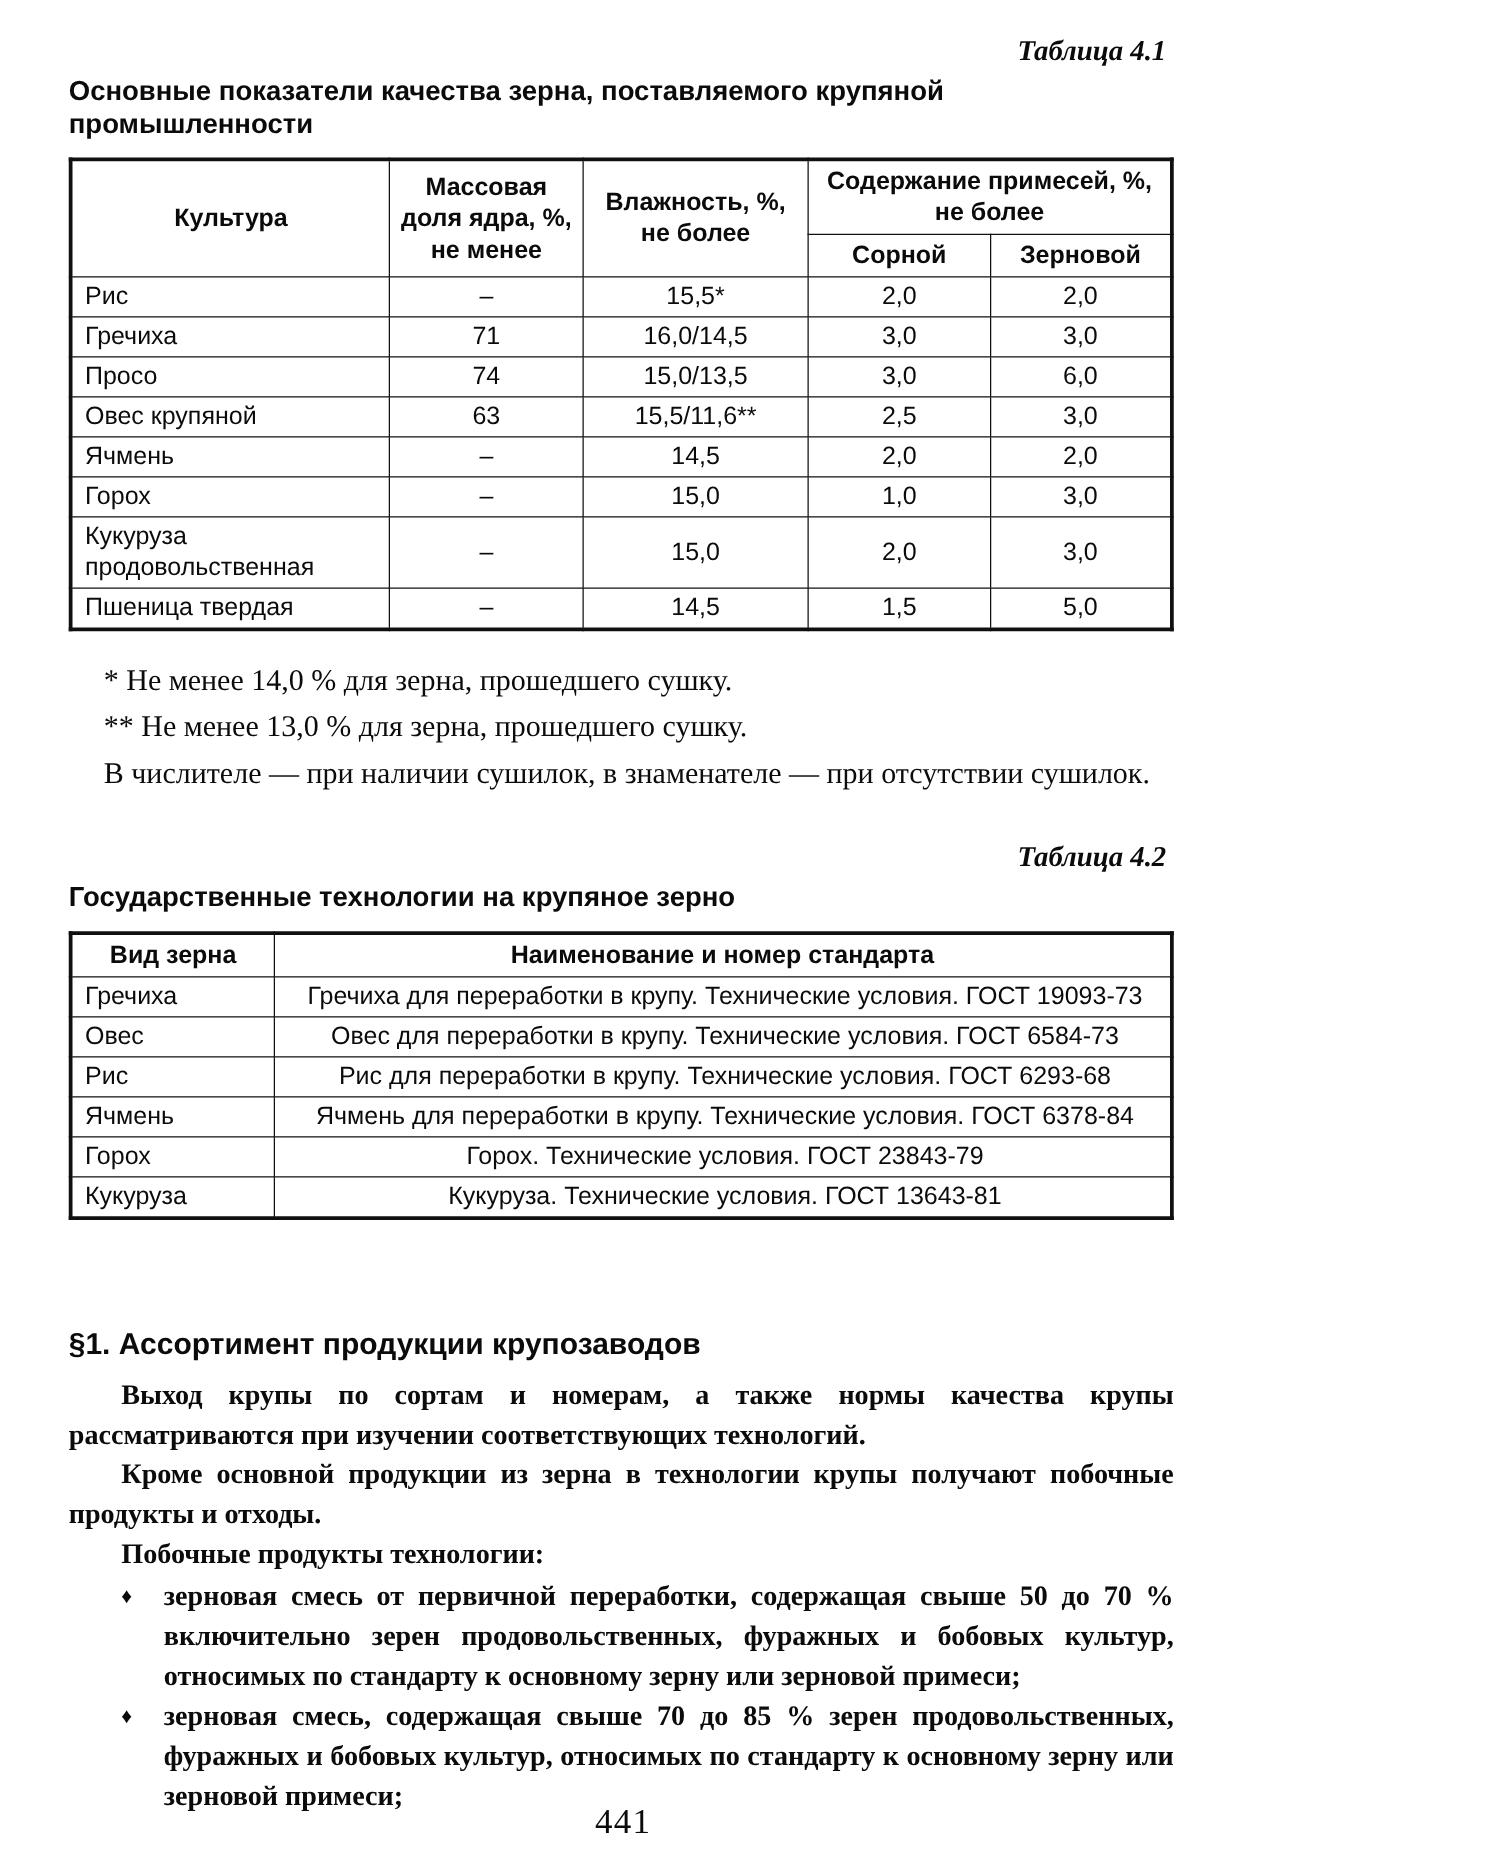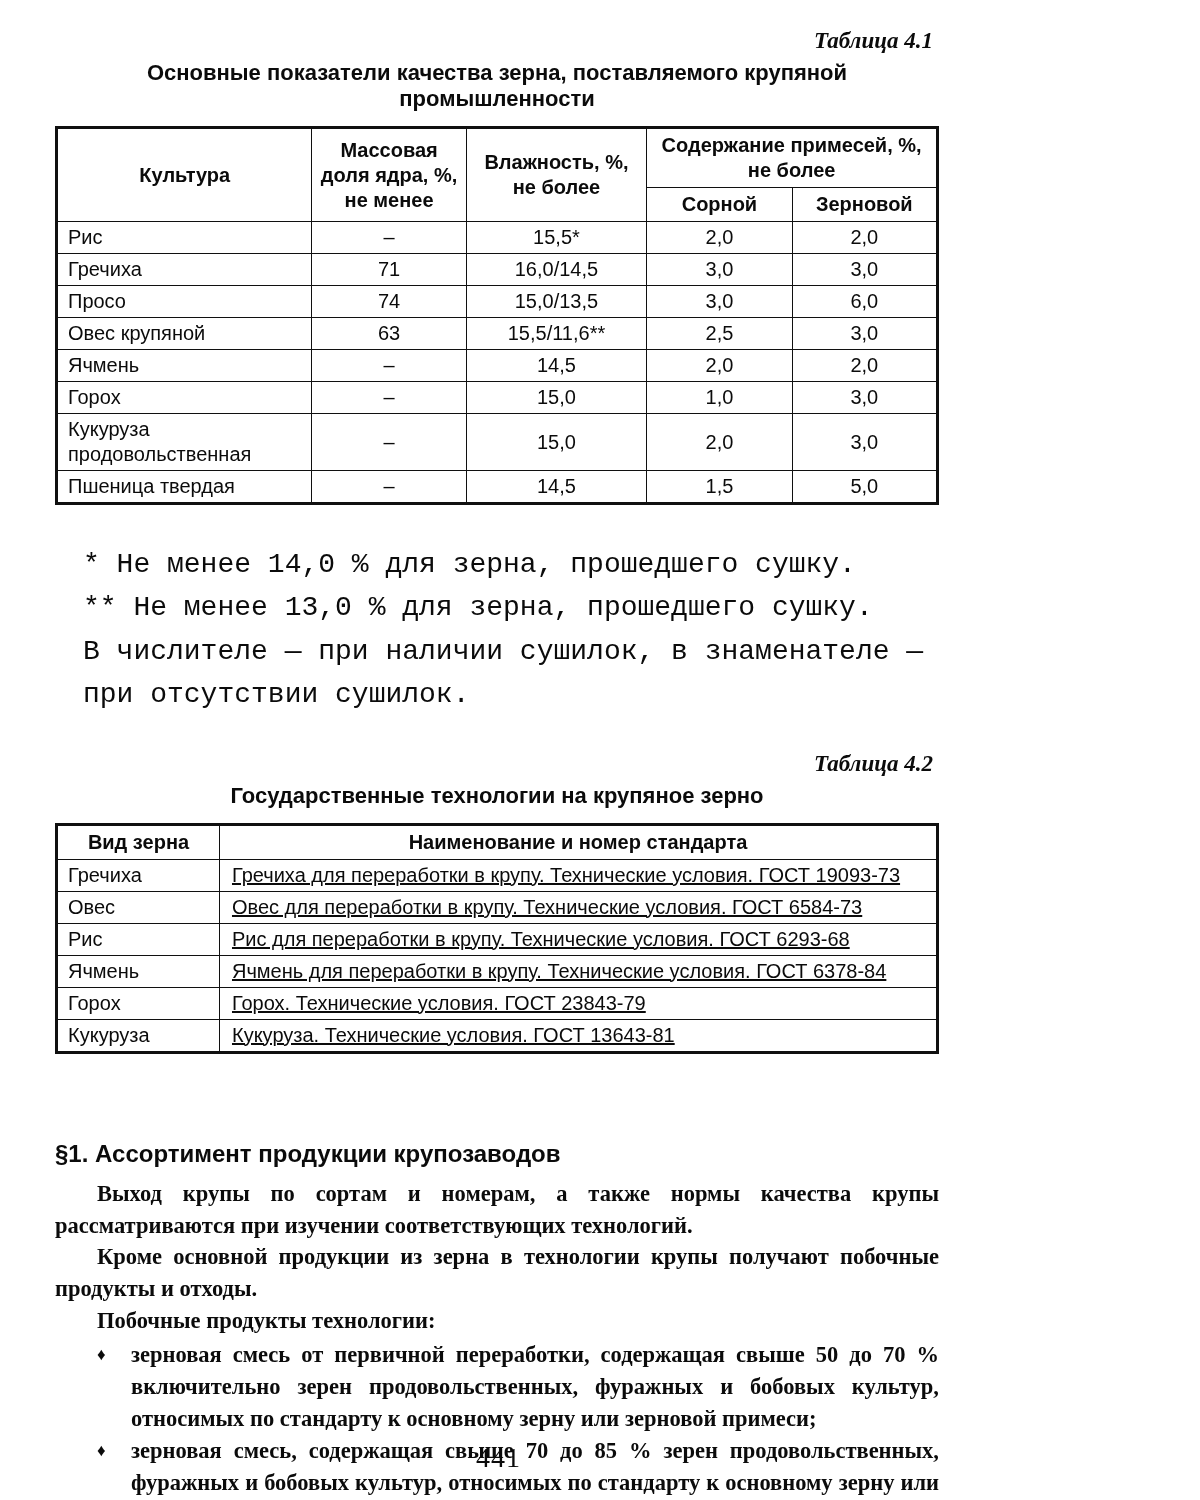--- a/index.html
+++ b/index.html
@@ -24,21 +24,20 @@
     text-align: right;
     font-family: "Liberation Serif", serif;
     font-style: italic;
     font-weight: bold;
     font-size: 23px;
     padding-right: 6px;
   }
 
   
   .tbl-title {
-    text-align: center;
     font-family: "Liberation Sans", sans-serif;
     font-weight: bold;
     font-size: 22px;
     margin: 6px 0 14px 0;
   }
 
   
   table.grid {
     width: 100%;
     border-collapse: collapse;
@@ -61,27 +60,27 @@
   table.grid td.name { text-align: left; padding-left: 10px; }
 
   #t1 col.c-culture { width: 29%; }
   #t1 col.c-kernel  { width: 17.5%; }
   #t1 col.c-moist   { width: 20.5%; }
   #t1 col.c-weed    { width: 16.5%; }
   #t1 col.c-grain   { width: 16.5%; }
 
   #t2 col.c-kind    { width: 18.5%; }
   #t2 col.c-std     { width: 81.5%; }
-  #t2 td.std { text-align: left; padding-left: 12px; text-decoration: underline; }
+  #t2 td.std { text-align: center; padding-left: 12px; }
 
   
   .footnotes {
-    font-family: Liberation Mono, monospace;
-    font-size: 28px;
-    margin: 38px 0 0 28px;
+    font-family: Liberation Serif, serif;
+    font-size: 24px;
+    margin: 22px 0 0 28px;
     line-height: 1.55;
   }
 
   .gap-before-t2 { height: 34px; }
   .gap-before-heading { height: 86px; }
 
   
   .section-heading {
     text-align: left;
     font-family: "Liberation Sans", sans-serif;

